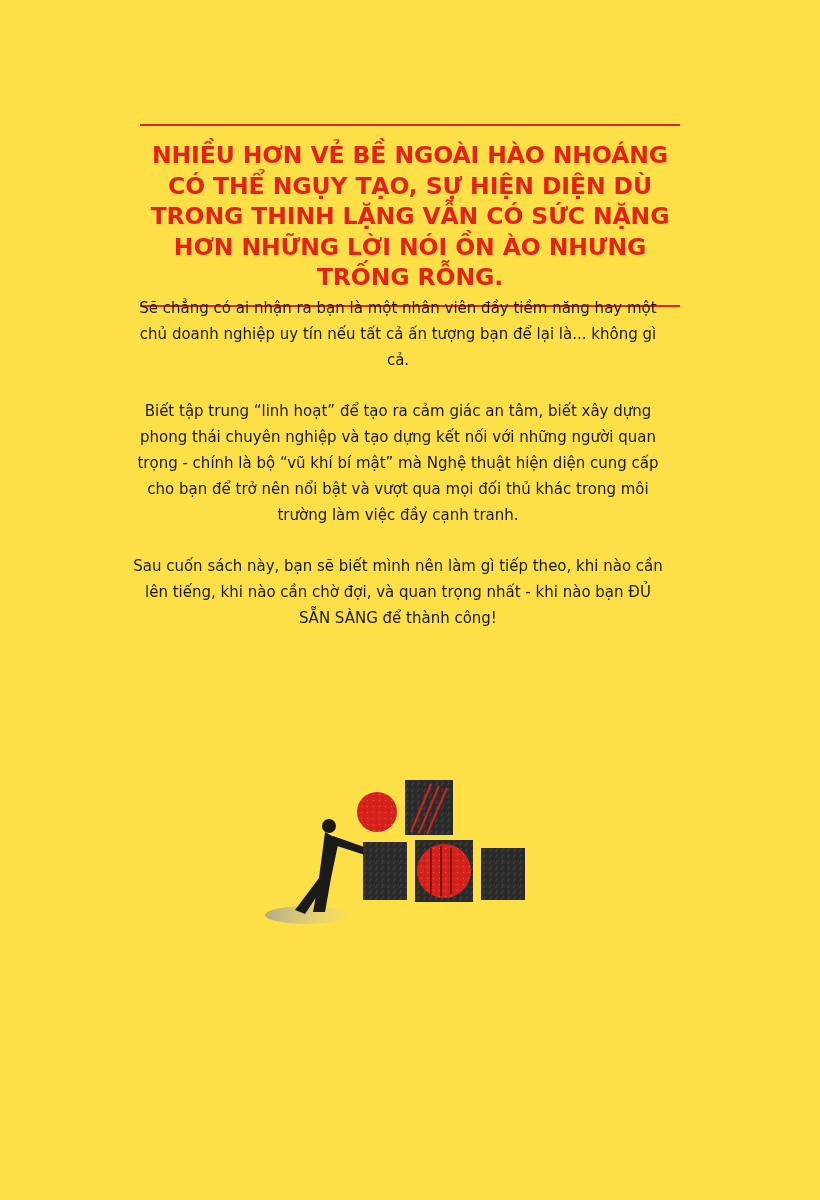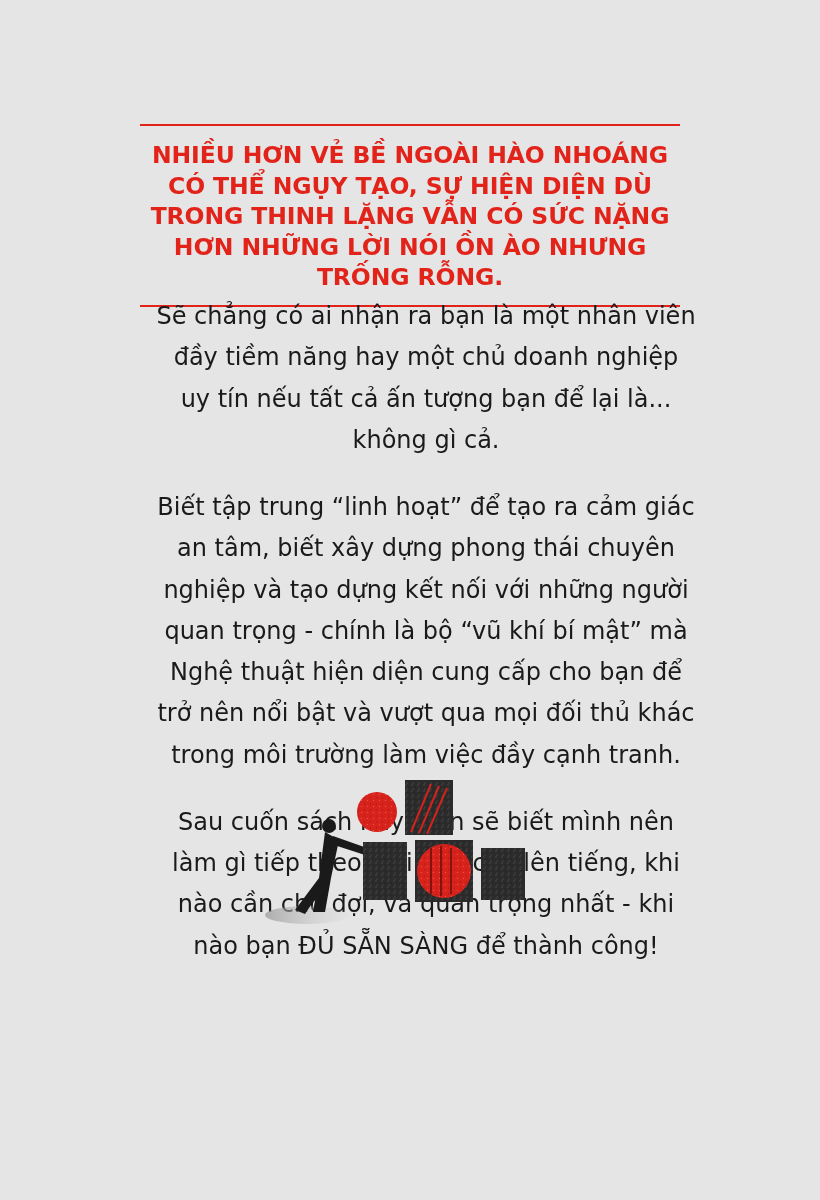--- a/index.html
+++ b/index.html
@@ -12,21 +12,21 @@
     width: 820px;
     height: 1200px;
     position: relative;
     font-family: "DejaVu Sans", "Liberation Sans", sans-serif;
     overflow: hidden;
   }
 
   .page {
     position: absolute;
     inset: 0;
-    background: #e5e5e5;
+    background: #fde047;
   }
 
   
   .headline-wrap {
     position: absolute;
     top: 124px;
     left: 140px;
     width: 540px;
   }
   .rule {
@@ -43,24 +43,24 @@
     letter-spacing: -0.1px;
     padding: 14px 0 12px 0;
     text-transform: uppercase;
     font-family: "DejaVu Sans", "Liberation Sans", sans-serif;
   }
 
   
   .body-copy {
     position: absolute;
     top: 296px;
-    left: 156px;
+    left: 128px;
     width: 540px;
     color: #1a1a1a;
-    font-size: 24px;
+    font-size: 15px;
     line-height: 1.72;
     text-align: center;
   }
   .body-copy p { margin: 0 0 26px 0; }
   .body-copy p:last-child { margin-bottom: 4px; }
   .body-copy b { font-weight: normal; }
 
   
   .illustration {
     position: absolute;

